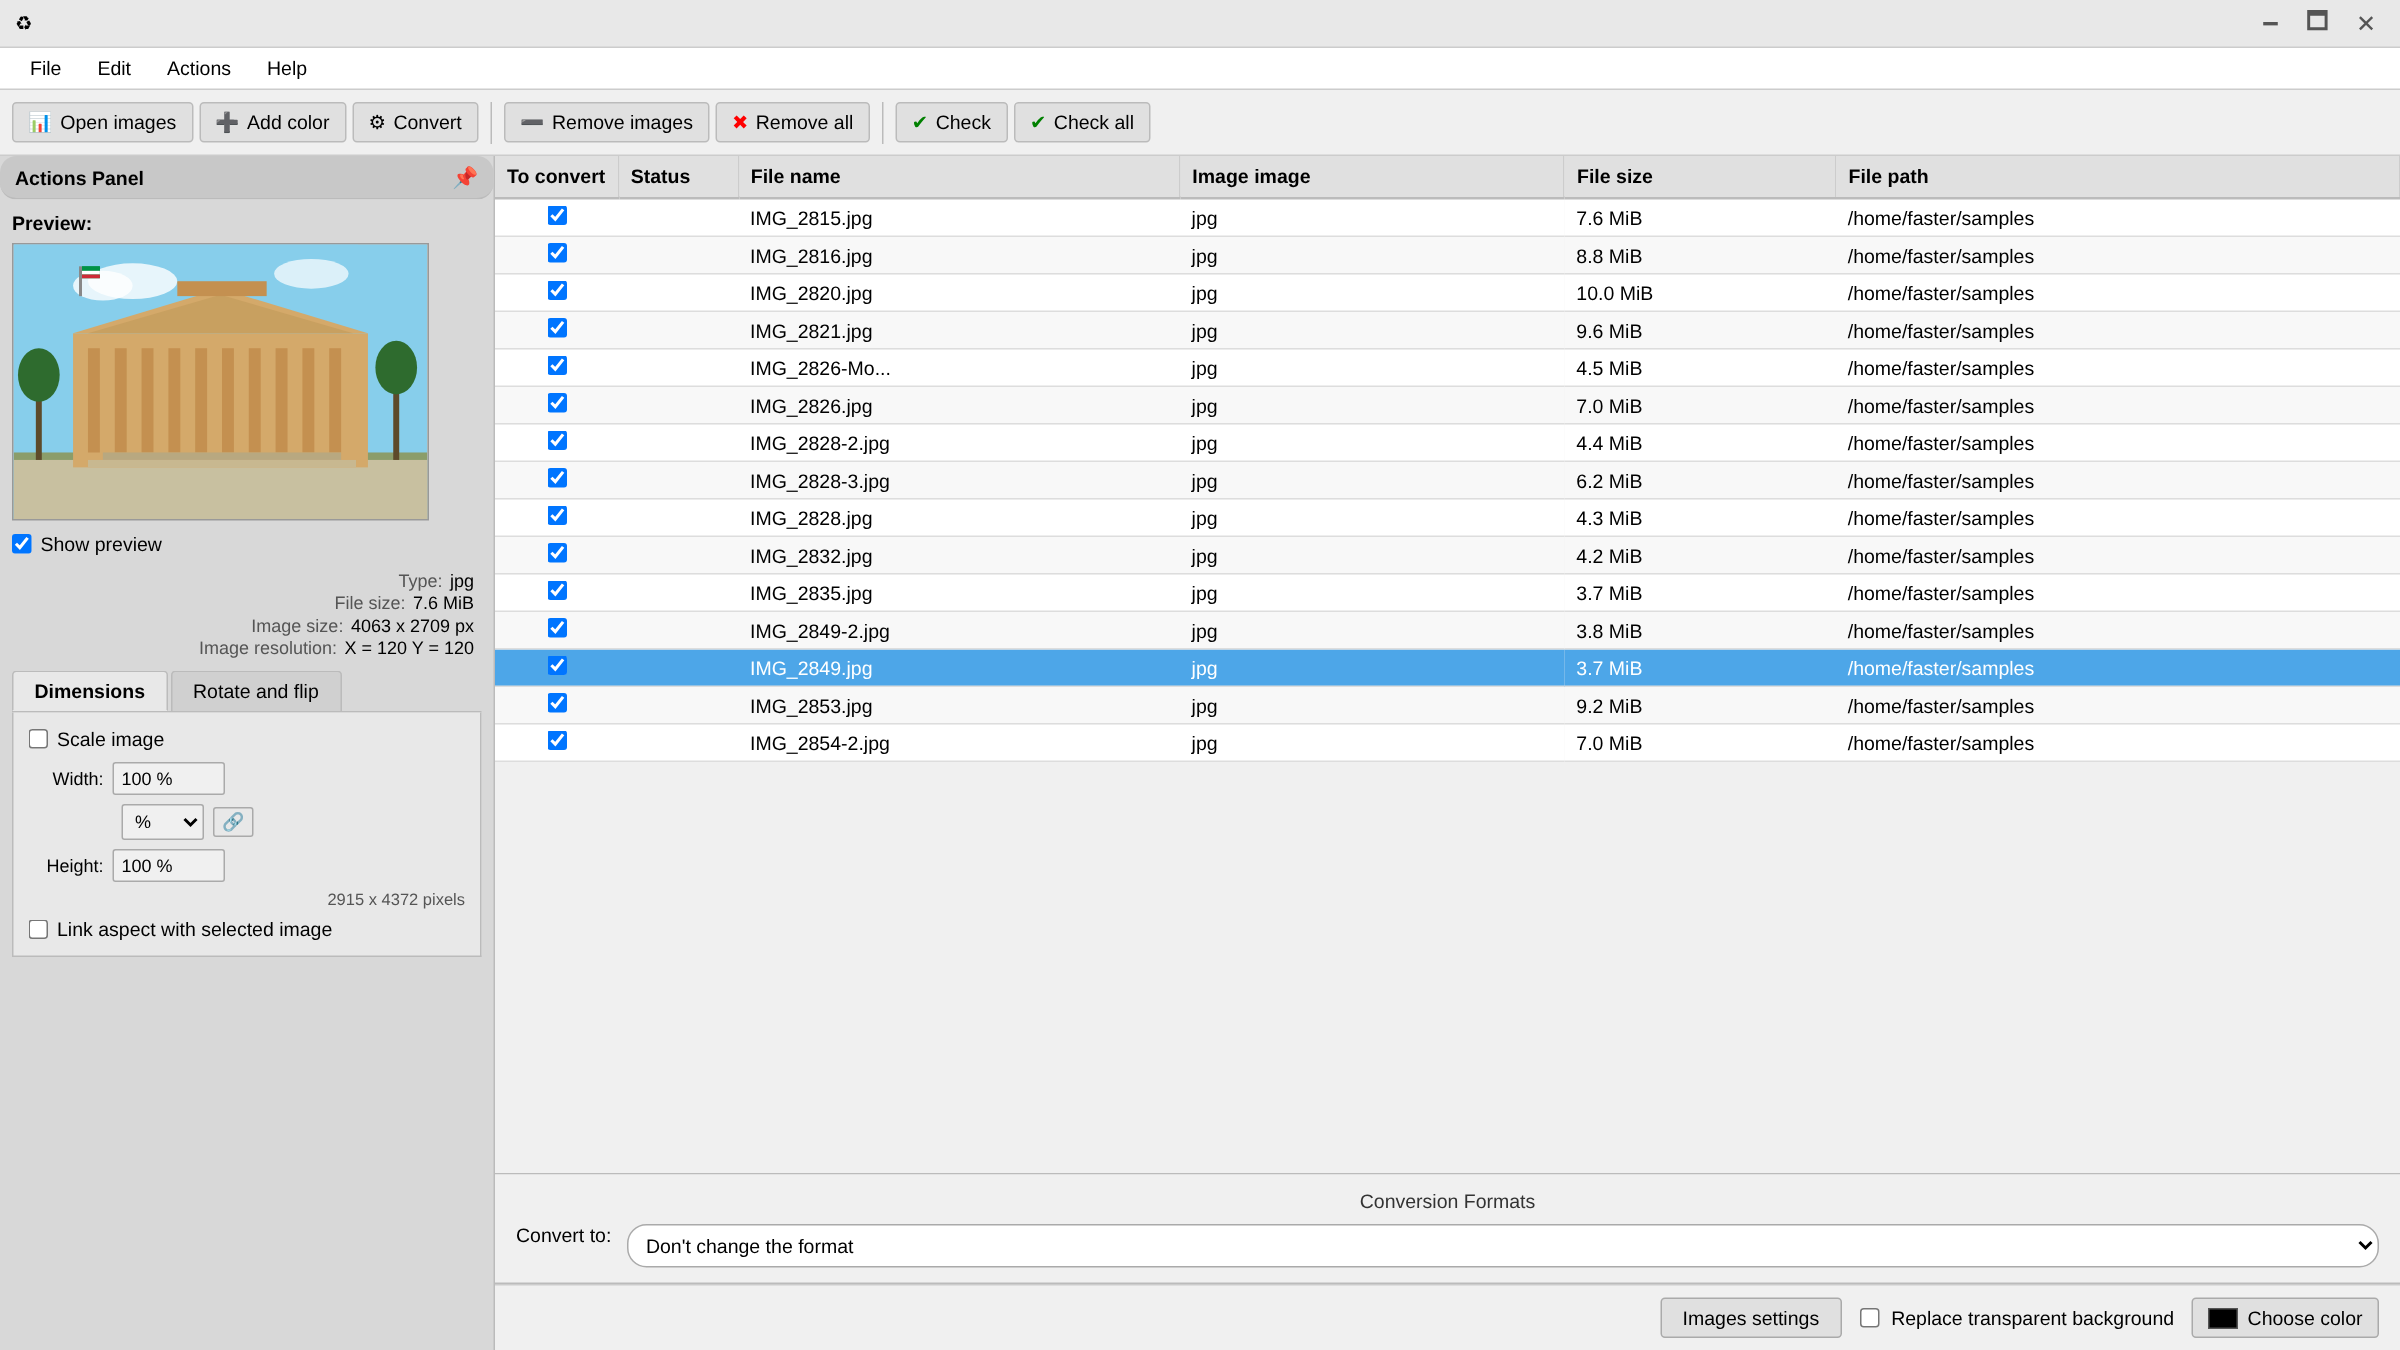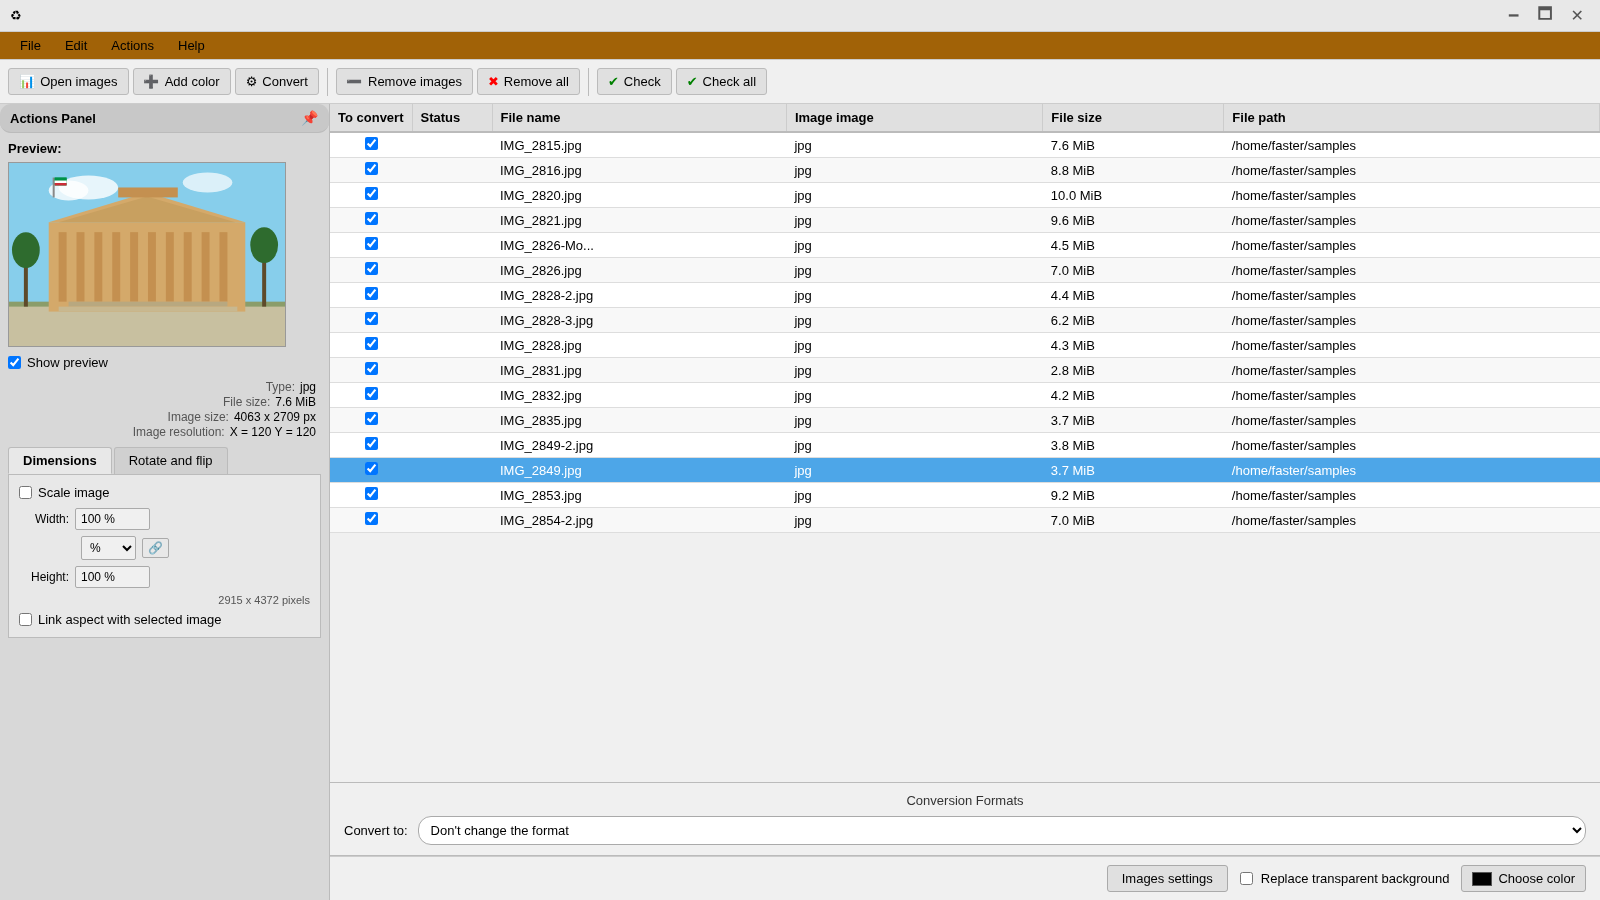--- a/index.html
+++ b/index.html
@@ -23,21 +23,21 @@
     }
     #titlebar-title { font-size: 13px; flex: 1; text-align: center; }
     #titlebar-controls { display: flex; gap: 6px; }
     .titlebar-btn {
       background: none; border: none; cursor: pointer;
       font-size: 16px; color: #555; padding: 2px 6px;
     }
 
     
     #menubar {
-      background: #a16207;
+      background: #ffffff;
       height: 28px;
       display: flex;
       align-items: center;
       padding: 0 8px;
       border-bottom: 1px solid #ccc;
     }
     .menu-item {
       padding: 4px 12px;
       cursor: pointer;
       font-size: 13px;
@@ -218,21 +218,21 @@
       background: #f0f0f0;
       padding: 10px 14px;
       border-bottom: 1px solid #bbb;
     }
     #conversion-title {
       text-align: center;
       font-size: 13px;
       margin-bottom: 8px;
       color: #333;
     }
-    .convert-row { display: flex; align-items: center; gap: 10px; }
+    .convert-row { display: flex; gap: 10px; }
     .convert-label { font-size: 13px; white-space: nowrap; }
     .convert-select {
       flex: 1;
       padding: 5px 8px;
       border: 1px solid #aaa;
       border-radius: 13px;
       font-size: 13px;
       background: white;
     }
 
@@ -534,28 +534,20 @@
               <td class="check-col"><input type="checkbox" checked="" style=""></td>
               <td class="status-col"></td>
               <td>IMG_2828.jpg</td>
               <td>jpg</td>
               <td>4.3 MiB</td>
               <td>/home/faster/samples</td>
             </tr>
             <tr class="normal">
               <td class="check-col"><input type="checkbox" checked="" style=""></td>
               <td class="status-col"></td>
-              <td>IMG_2831.jpg</td>
-              <td>jpg</td>
-              <td>2.8 MiB</td>
-              <td>/home/faster/samples</td>
-            </tr>
-            <tr class="normal">
-              <td class="check-col"><input type="checkbox" checked="" style=""></td>
-              <td class="status-col"></td>
               <td>IMG_2832.jpg</td>
               <td>jpg</td>
               <td>4.2 MiB</td>
               <td>/home/faster/samples</td>
             </tr>
             <tr class="normal">
               <td class="check-col"><input type="checkbox" checked="" style=""></td>
               <td class="status-col"></td>
               <td>IMG_2835.jpg</td>
               <td>jpg</td>

